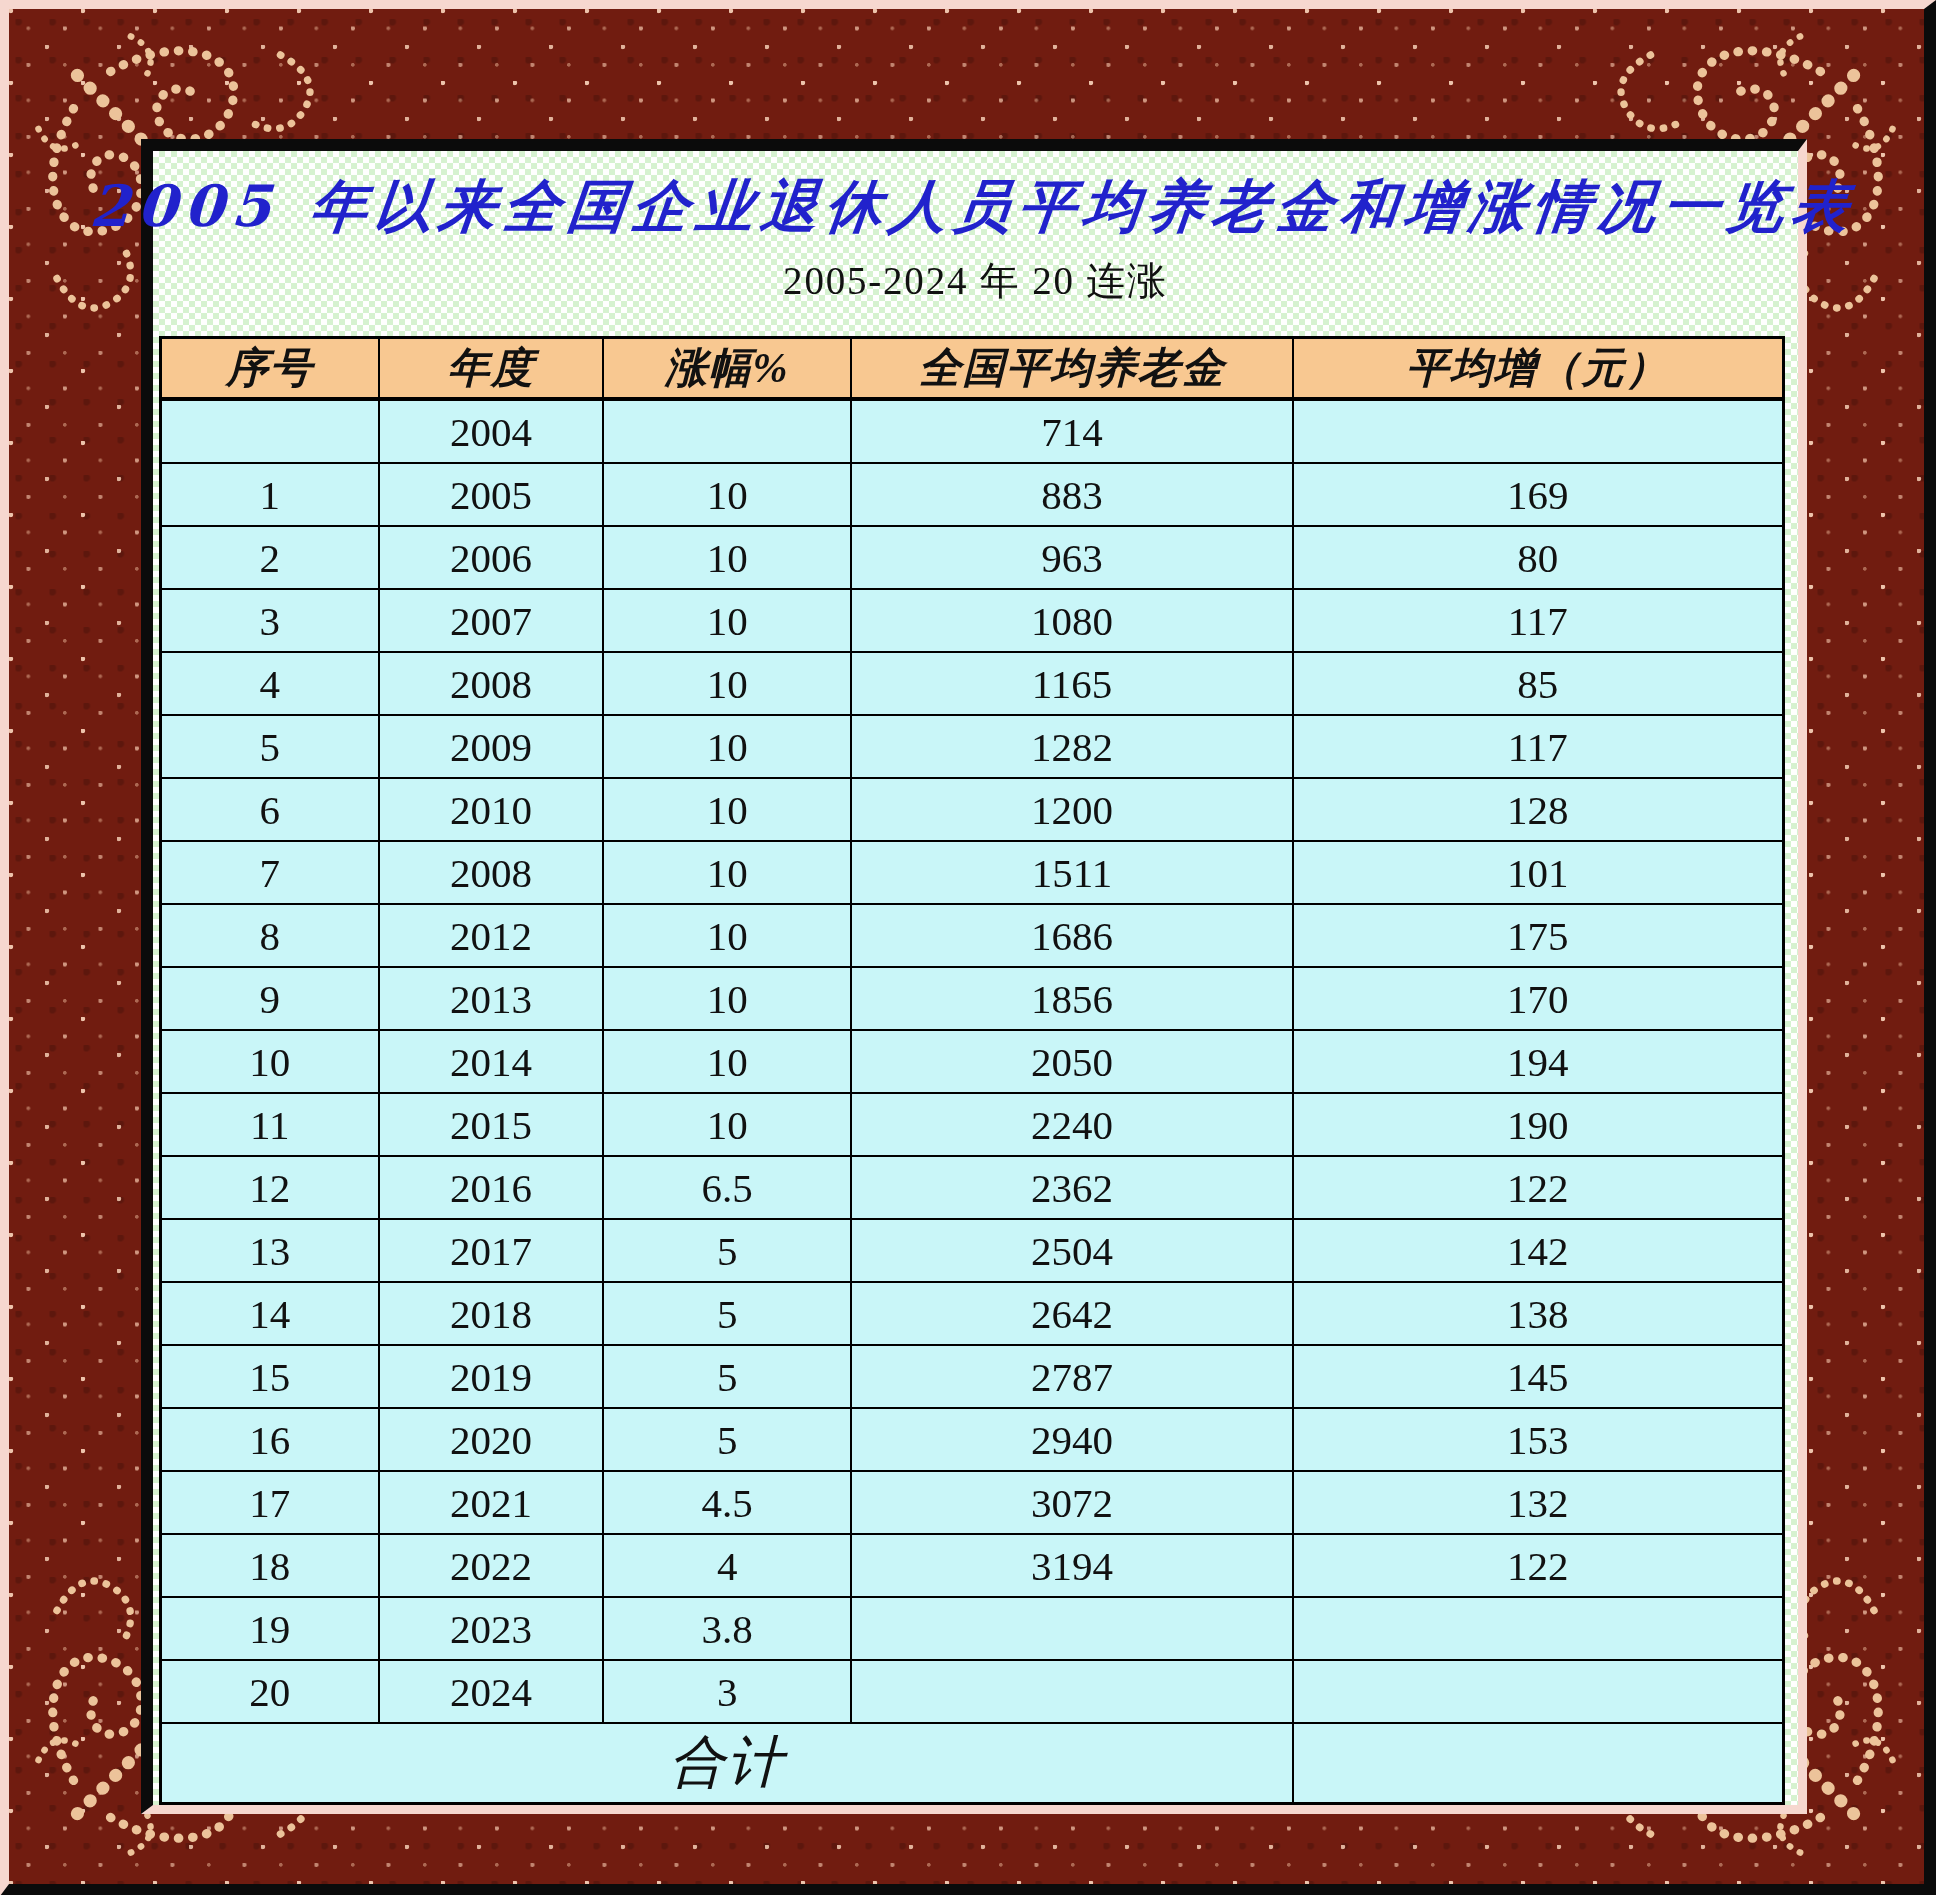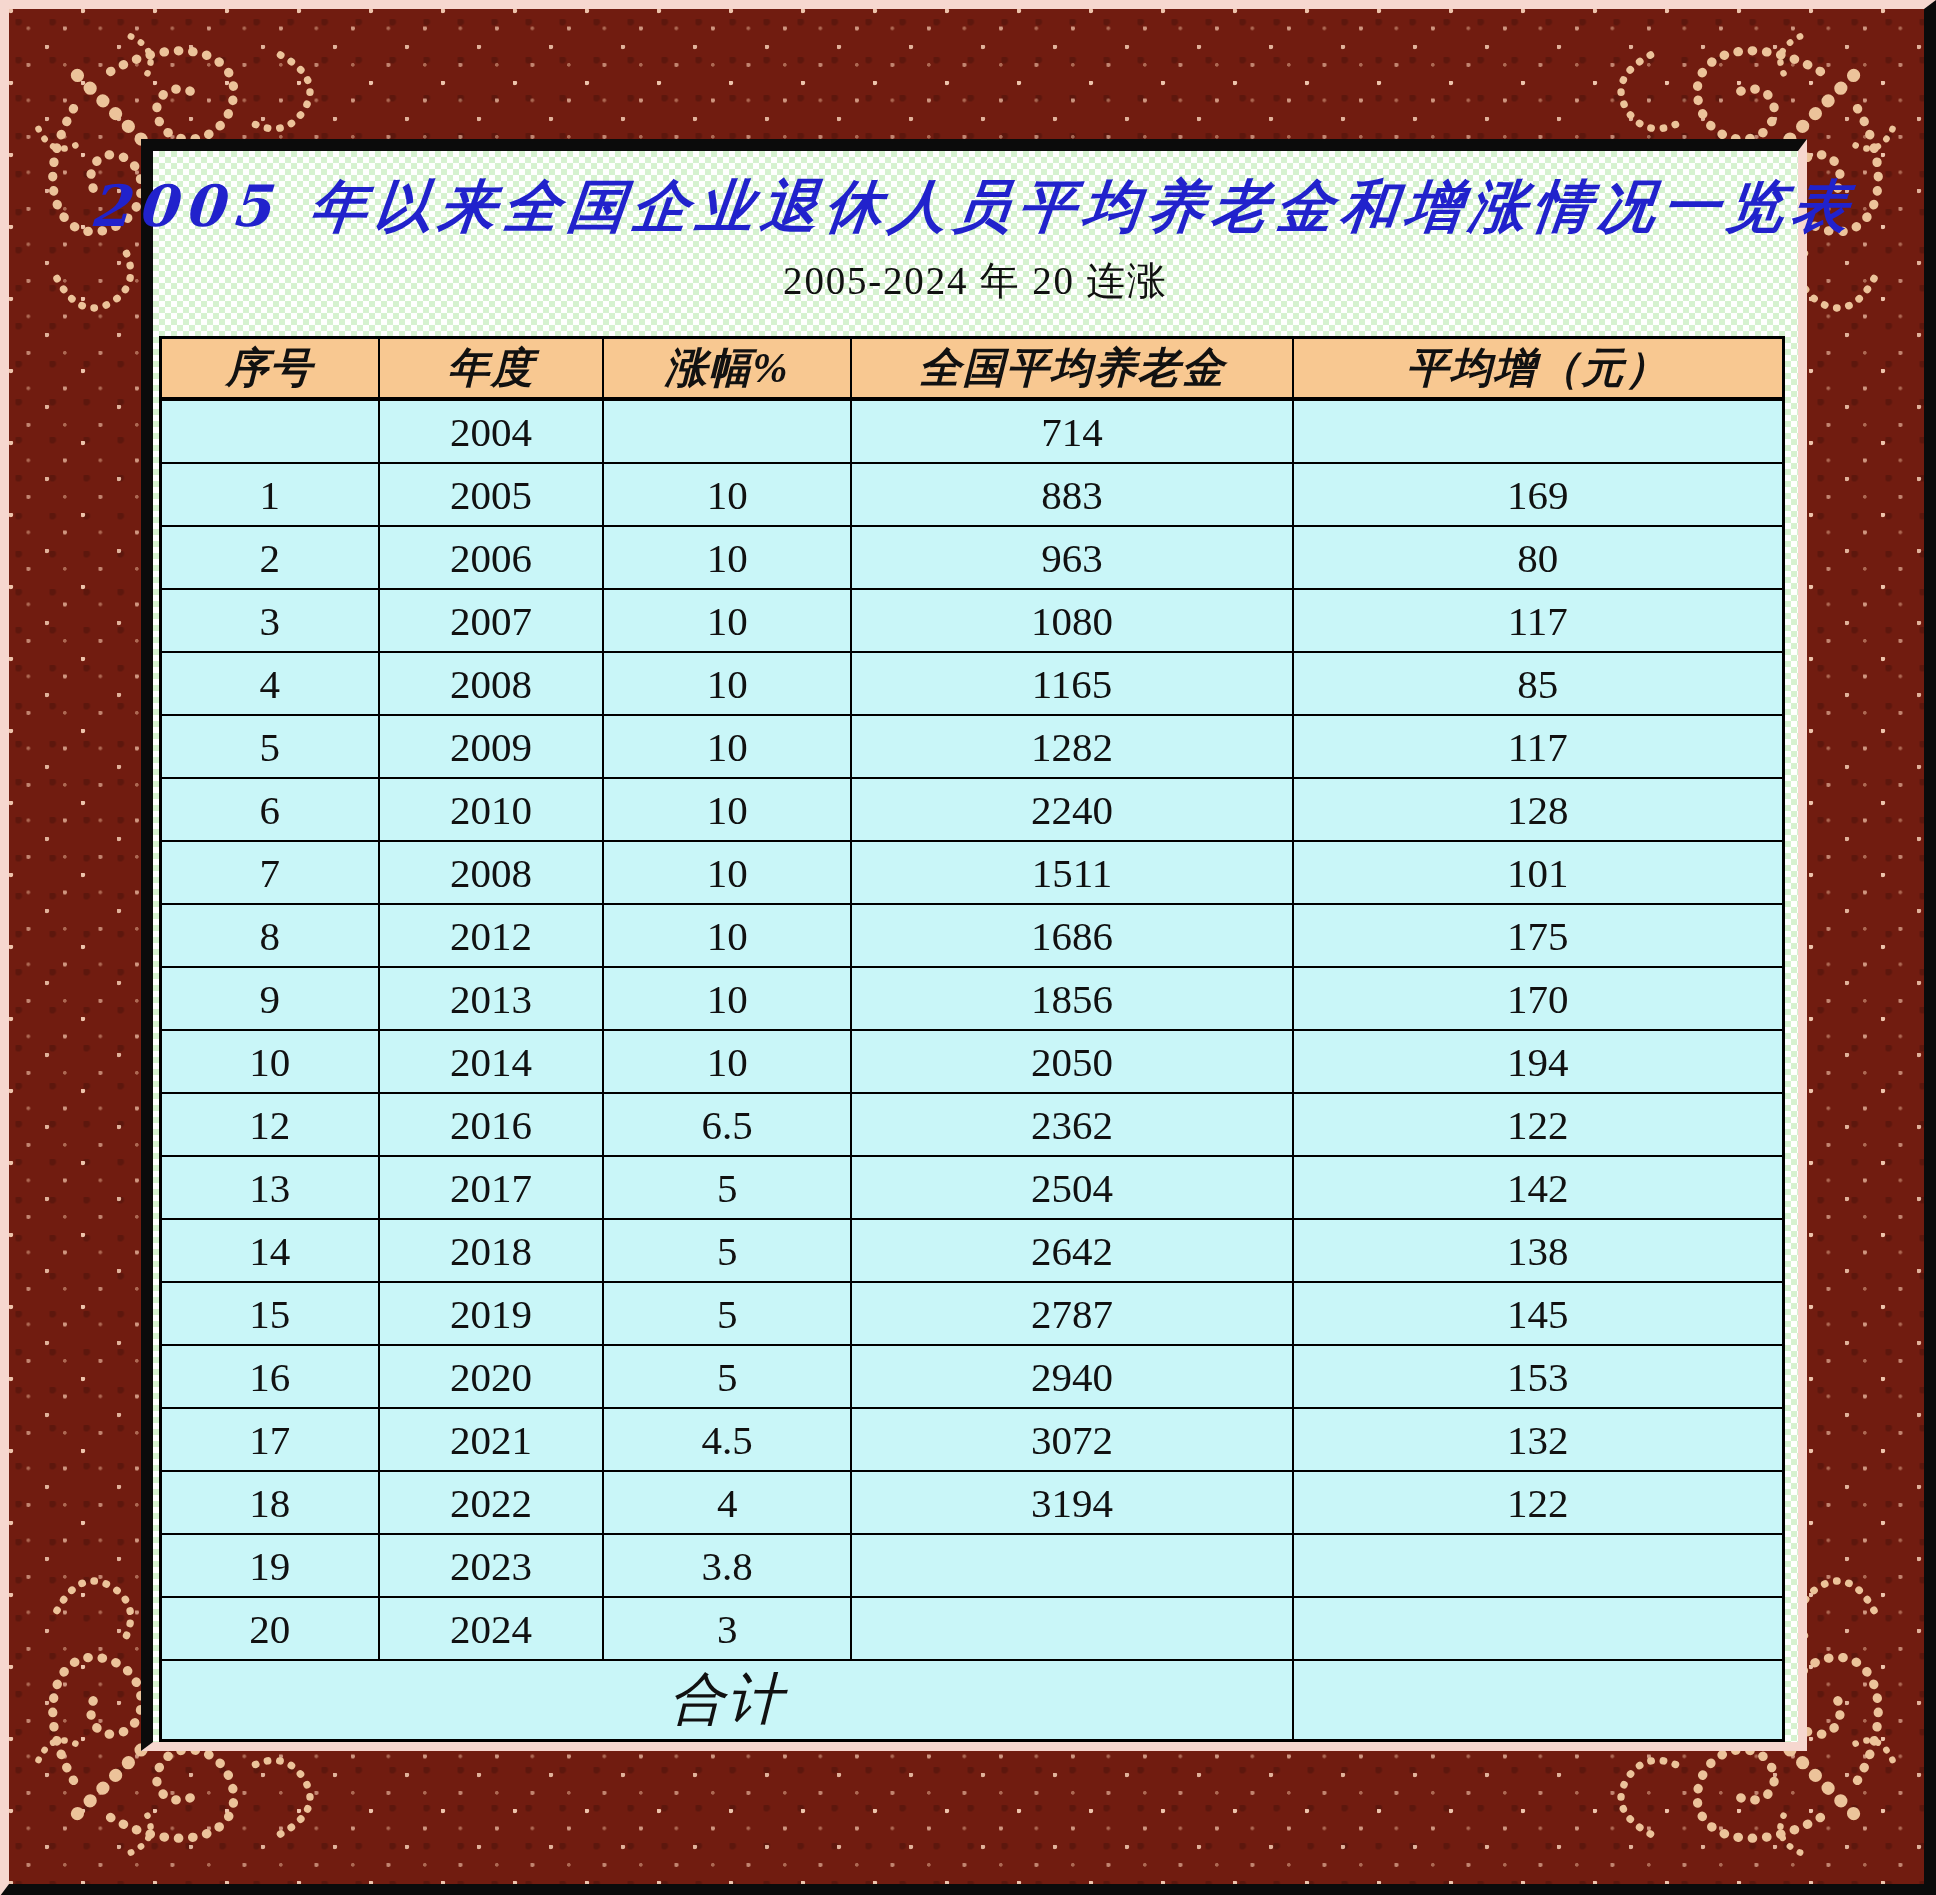--- a/index.html
+++ b/index.html
@@ -170,21 +170,21 @@
             <td>5</td>
             <td>2009</td>
             <td>10</td>
             <td>1282</td>
             <td>117</td>
           </tr>
           <tr>
             <td>6</td>
             <td>2010</td>
             <td>10</td>
-            <td>2240</td>
+            <td>1200</td>
             <td>128</td>
           </tr>
           <tr>
             <td>7</td>
             <td>2008</td>
             <td>10</td>
             <td>1511</td>
             <td>101</td>
           </tr>
           <tr>
@@ -200,20 +200,27 @@
             <td>10</td>
             <td>1856</td>
             <td>170</td>
           </tr>
           <tr>
             <td>10</td>
             <td>2014</td>
             <td>10</td>
             <td>2050</td>
             <td>194</td>
+          </tr>
+          <tr>
+            <td>11</td>
+            <td>2015</td>
+            <td>10</td>
+            <td>2240</td>
+            <td>190</td>
           </tr>
           <tr>
             <td>12</td>
             <td>2016</td>
             <td>6.5</td>
             <td>2362</td>
             <td>122</td>
           </tr>
           <tr>
             <td>13</td>

